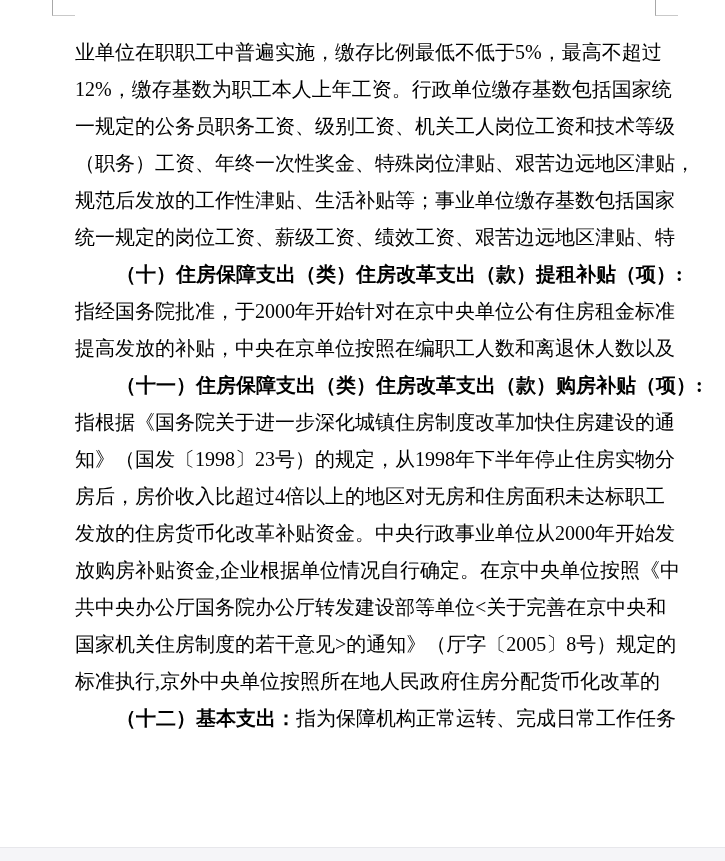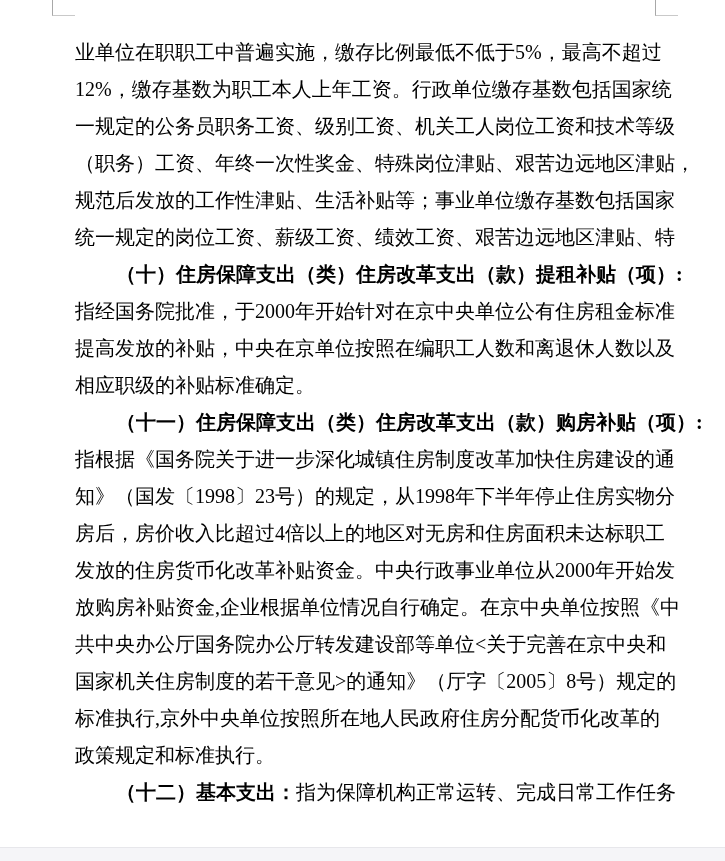--- a/index.html
+++ b/index.html
@@ -353,21 +353,20 @@
       <span class="ch">数</span>
       <span class="ch">和</span>
       <span class="ch">离</span>
       <span class="ch">退</span>
       <span class="ch">休</span>
       <span class="ch">人</span>
       <span class="ch">数</span>
       <span class="ch">以</span>
       <span class="ch">及</span>
     </div>
-    <div class="line"><span class="">相应职级的补贴标准确定。</span></div>
     <div class="line just indent">
       <span class="ch b">（</span>
       <span class="ch b">十</span>
       <span class="ch b">一</span>
       <span class="ch b">）</span>
       <span class="ch b">住</span>
       <span class="ch b">房</span>
       <span class="ch b">保</span>
       <span class="ch b">障</span>
       <span class="ch b">支</span>
@@ -653,21 +652,20 @@
       <span class="ch">房</span>
       <span class="ch">分</span>
       <span class="ch">配</span>
       <span class="ch">货</span>
       <span class="ch">币</span>
       <span class="ch">化</span>
       <span class="ch">改</span>
       <span class="ch">革</span>
       <span class="ch">的</span>
     </div>
-    <div class="line"><span class="">政策规定和标准执行。</span></div>
     <div class="line just indent">
       <span class="ch b">（</span>
       <span class="ch b">十</span>
       <span class="ch b">二</span>
       <span class="ch b">）</span>
       <span class="ch b">基</span>
       <span class="ch b">本</span>
       <span class="ch b">支</span>
       <span class="ch b">出</span>
       <span class="ch b">：</span>

